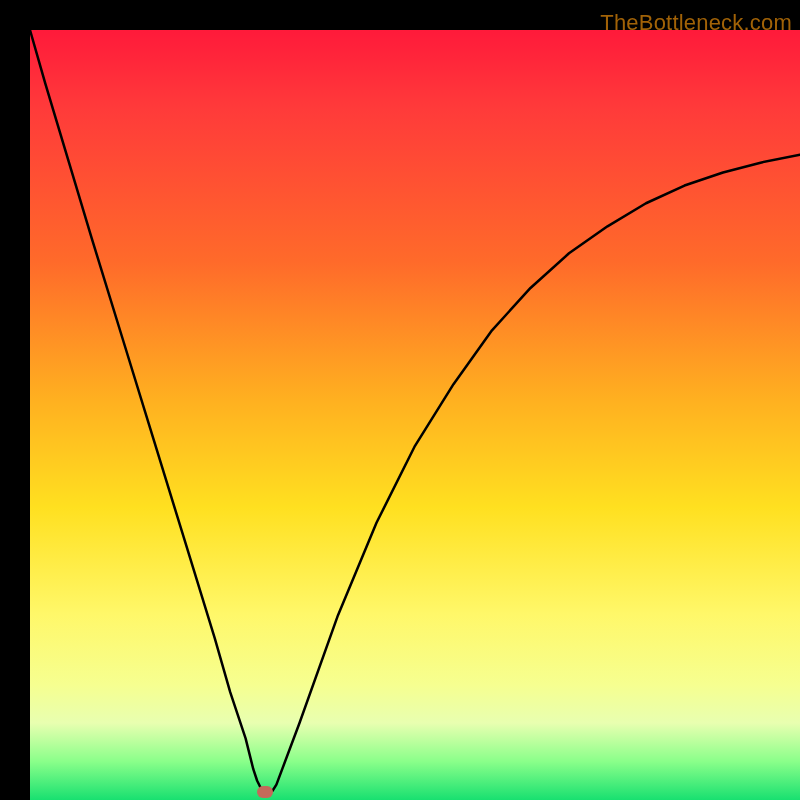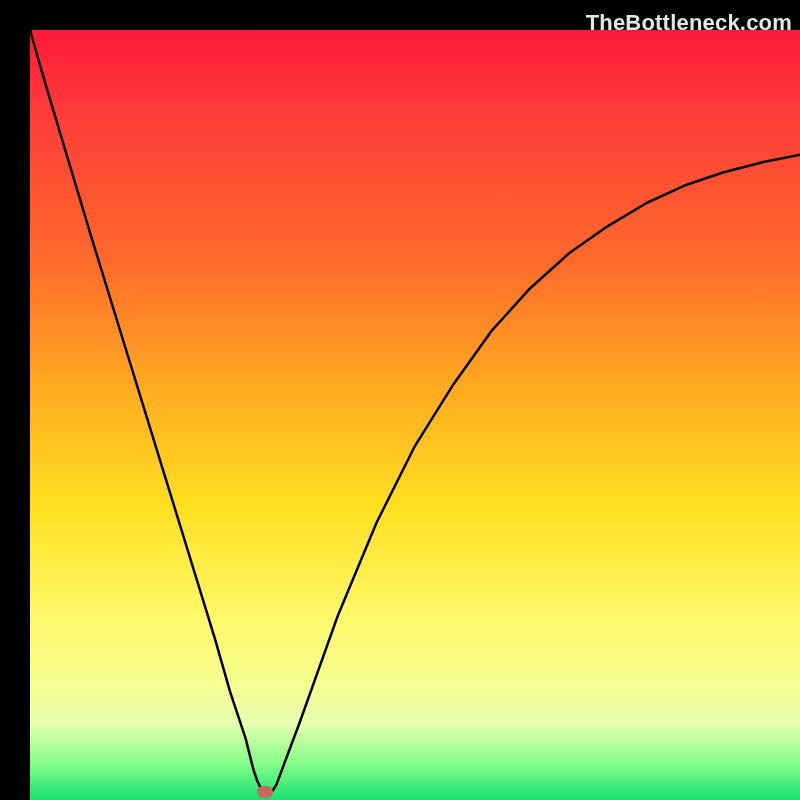--- a/index.html
+++ b/index.html
@@ -35,23 +35,23 @@
       #f6ff90 85%,
       #e8ffb0 90%,
       #8aff8a 95%,
       #18e070 100%
     );
   }
   .watermark {
     position: absolute;
     top: 10px;
     right: 8px;
-    color: #e5e5e5;
+    color: #a16207;
     font-size: 22px;
-    font-weight: 700;
+    font-weight: 400;
     letter-spacing: 0.2px;
     user-select: none;
   }
   svg.curve {
     position: absolute;
     left: 0;
     top: 0;
     width: 100%;
     height: 100%;
     overflow: visible;

